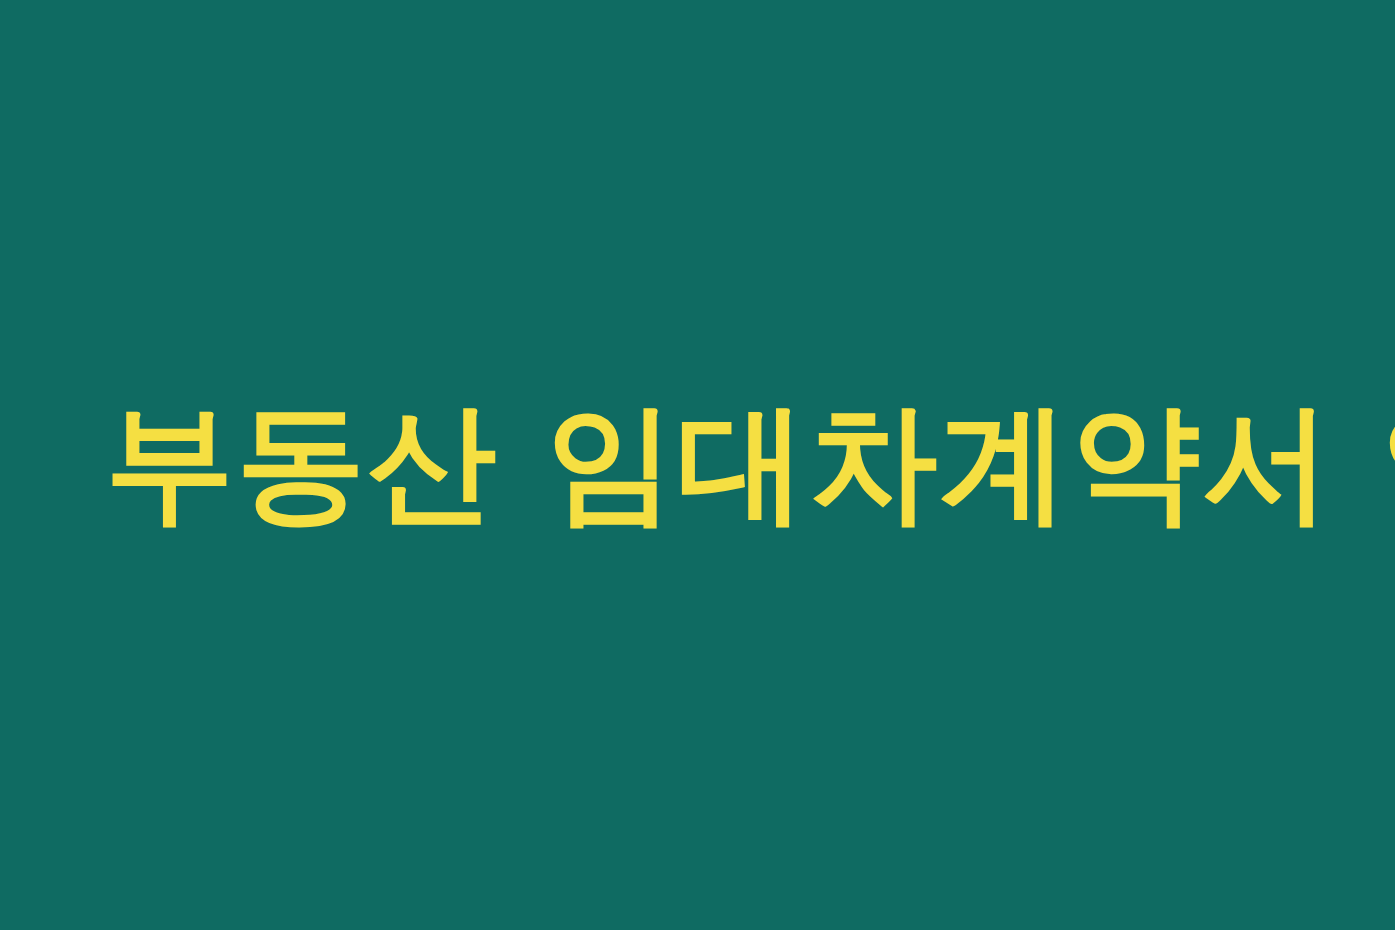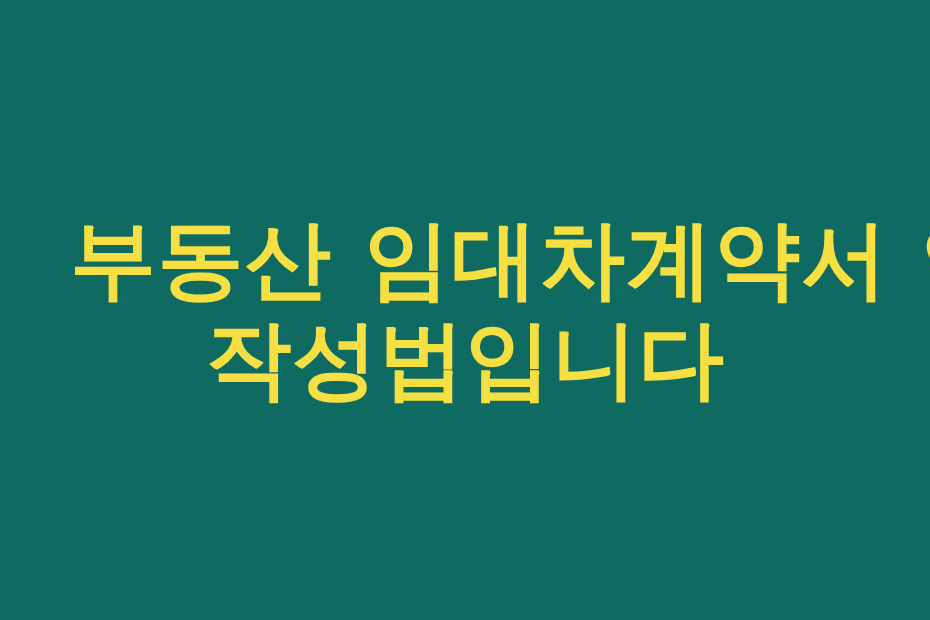--- a/index.html
+++ b/index.html
@@ -49,15 +49,14 @@
   .headline-line.short {
     letter-spacing: 0.5px;
   }
 </style>
 </head>
 <body>
 
 <div id="card" style="background: rgb(15, 107, 98); width: 930px; height: 620px;">
   <h1 id="headline" style="color: rgb(245, 223, 66);">
     <span class="headline-line wide">부동산 임대차계약서 양</span>
-    <span class="headline-line short">작성법입니다</span>
   </h1>
 </div>
 
 </body></html>

